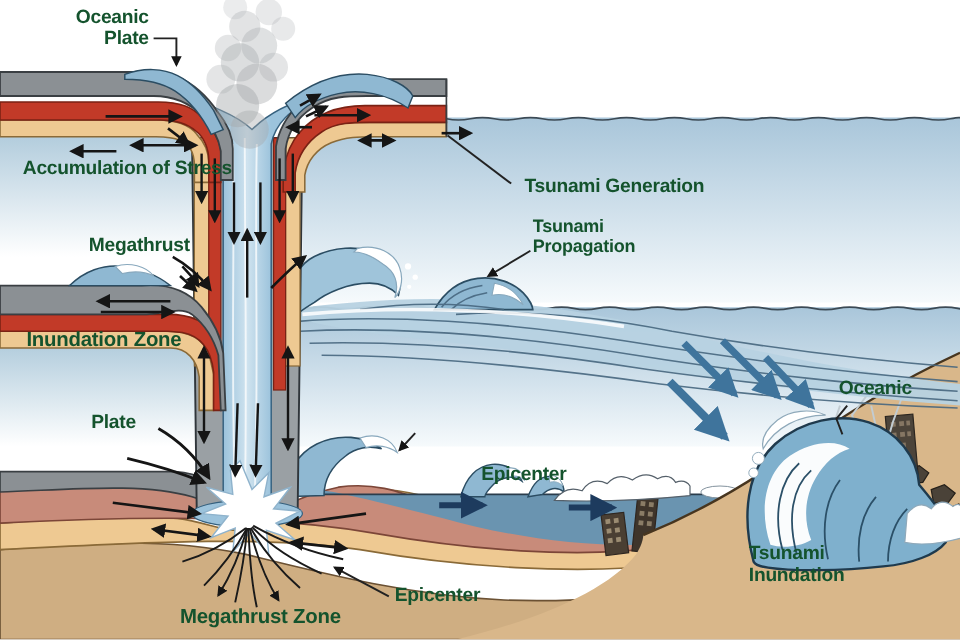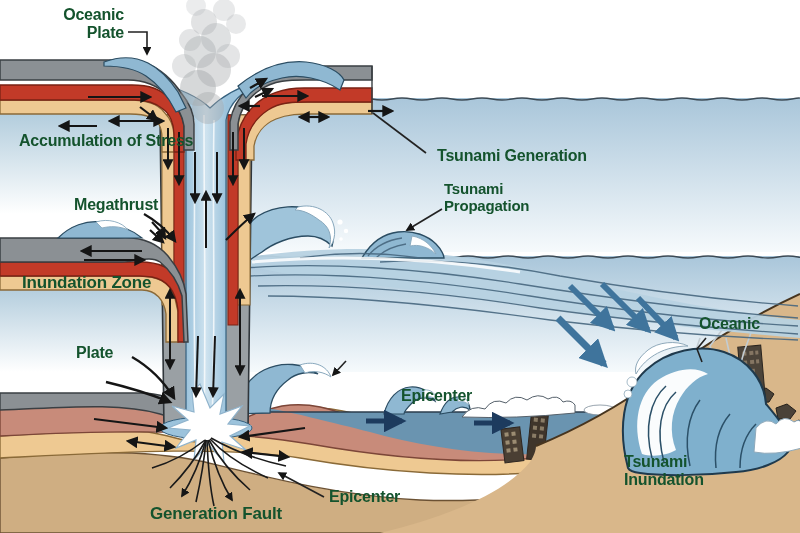--- a/index.html
+++ b/index.html
@@ -353,15 +353,15 @@
 <div class="lbl" style="left:74px;top:196px">Megathrust</div>
 <div class="lbl sm" style="left:444px;top:181px">Tsunami
 Propagation</div>
 <div class="lbl lg" style="left:22px;top:273px">Inundation Zone</div>
 <div class="lbl" style="left:76px;top:344px">Plate</div>
 <div class="lbl" style="left:401px;top:387px">Epicenter</div>
 <div class="lbl" style="left:699px;top:315px">Oceanic</div>
 <div class="lbl" style="left:624px;top:453px">Tsunami
 Inundation</div>
 <div class="lbl" style="left:329px;top:488px">Epicenter</div>
-<div class="lbl lg" style="left:150px;top:504px">Generation Fault</div>
+<div class="lbl lg" style="left:150px;top:504px">Megathrust Zone</div>
 
 </div>
 
 </body></html>

